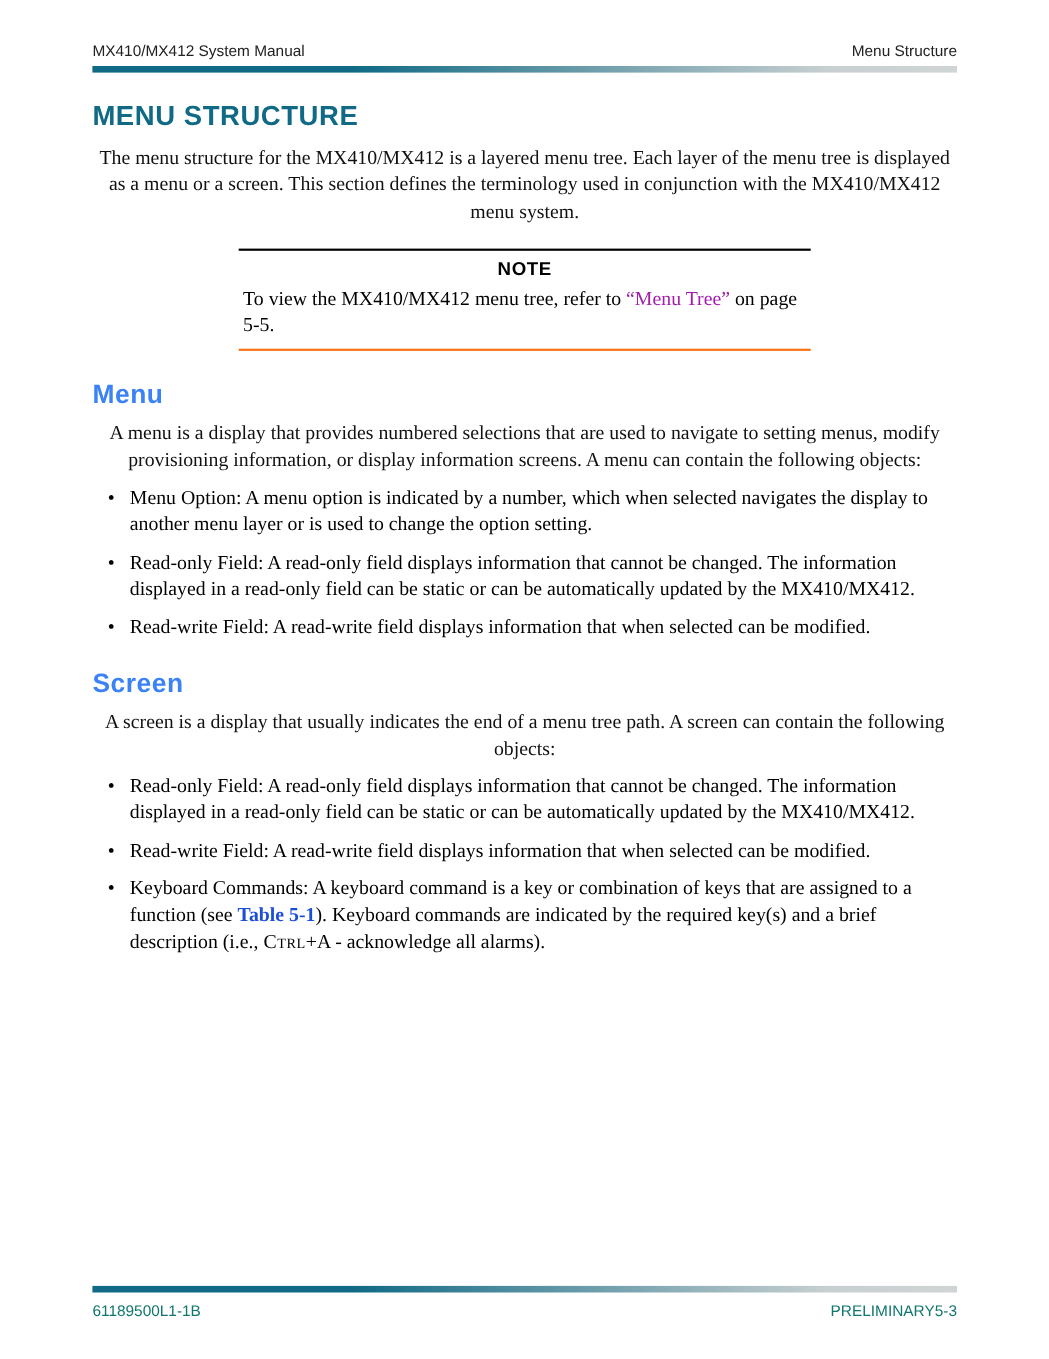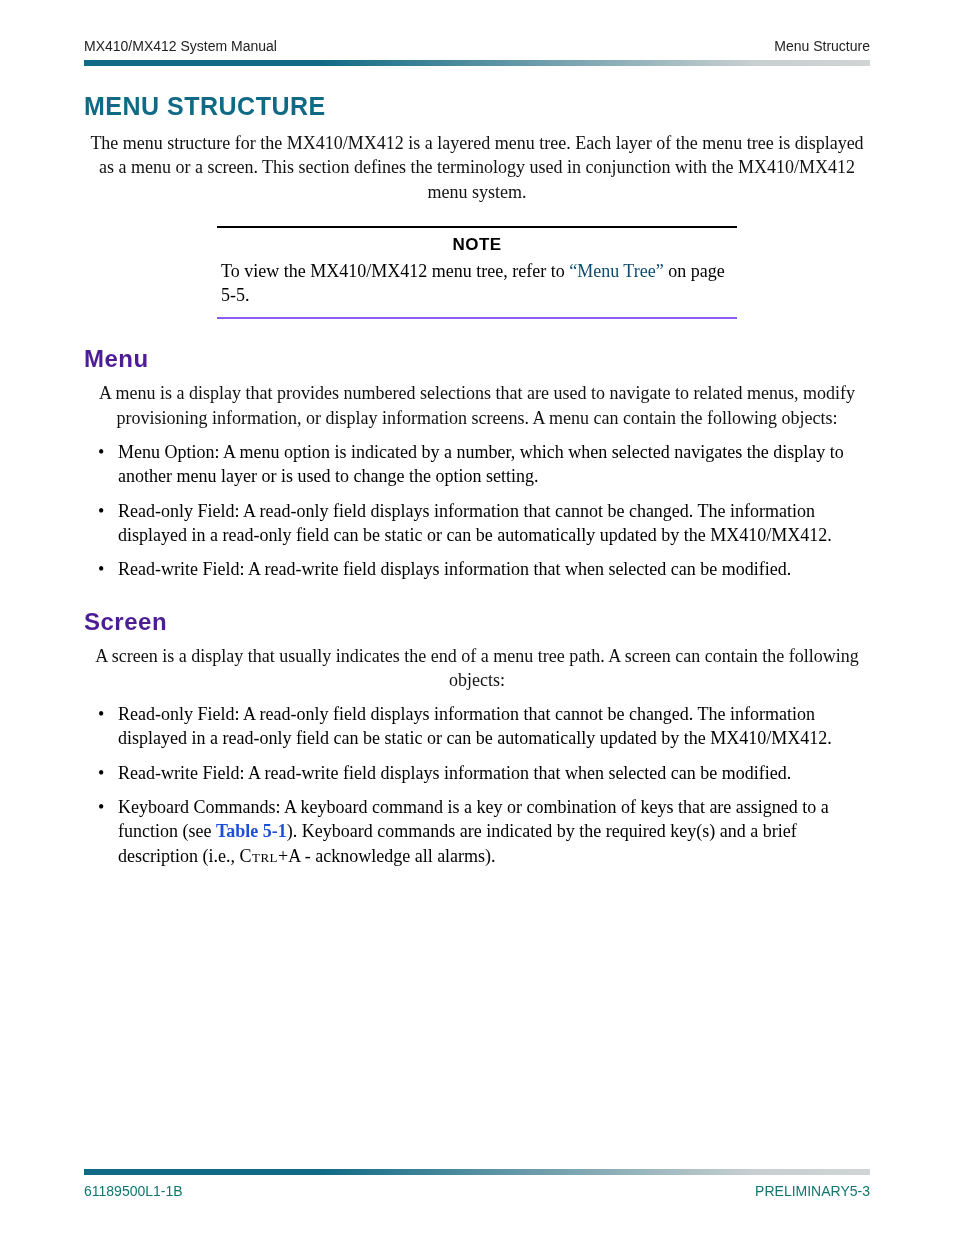--- a/index.html
+++ b/index.html
@@ -2,26 +2,26 @@
 <html><head>
 <meta charset="utf-8">
 <style>
   * { box-sizing: border-box; margin: 0; padding: 0; }
   html, body { width: 954px; height: 1235px; background: #fff; font-family: "Bookman Old Style", "New Century Schoolbook", Georgia, serif; color: #000; }
   .page { position: relative; width: 954px; height: 1235px; padding: 38px 84px 40px 84px; }
   .running-head { display: flex; justify-content: space-between; font-family: Arial, Helvetica, sans-serif; font-size: 14px; color: #222; margin-bottom: 6px; }
   .grad-rule { height: 6px; background: linear-gradient(to right, #106a85 0%, #106a85 30%, #c7cfd0 85%, #d0d4d5 100%); margin-bottom: 26px; }
   .grad-rule.footer-rule { margin-top: 0; margin-bottom: 8px; }
   .h1 { font-family: Arial, Helvetica, sans-serif; font-weight: 900; font-size: 25px; letter-spacing: 0.5px; color: #106a85; margin-bottom: 10px; }
-  .h2 { font-family: Arial, Helvetica, sans-serif; font-weight: 900; font-size: 24px; letter-spacing: 0.5px; color: #4c1d95; margin-top: 26px; margin-bottom: 8px; }
+  .h2 { font-family: Arial, Helvetica, sans-serif; font-weight: 900; font-size: 24px; letter-spacing: 0.5px; color: #3b82f6; margin-top: 26px; margin-bottom: 8px; }
   .body-text { font-size: 18px; line-height: 1.35; color: #111; text-align: center; }
   .para { margin-bottom: 10px; }
-  .note-block { width: 520px; margin: 22px auto 10px auto; border-top: 2px solid #000; border-bottom: 2px solid #8b5cf6; padding: 6px 4px 10px 4px; font-size: 18px; line-height: 1.35; }
+  .note-block { width: 520px; margin: 22px auto 10px auto; border-top: 2px solid #000; border-bottom: 2px solid #f97316; padding: 6px 4px 10px 4px; font-size: 18px; line-height: 1.35; }
   .note-title { font-family: Arial, Helvetica, sans-serif; font-weight: 900; font-size: 17px; text-align: center; margin-bottom: 2px; letter-spacing: 0.5px; }
-  .link { color: #0c4a6e; }
+  .link { color: #a21caf; }
   .link-bold { color: #1d4ed8; font-weight: bold; }
   ul.bullets { list-style: none; padding-left: 32px; margin-top: 4px; }
   ul.bullets > li { position: relative; font-size: 18px; line-height: 1.35; margin-bottom: 10px; padding-left: 2px; }
   ul.bullets > li::before { content: "•"; position: absolute; left: -18px; top: 0; font-size: 18px; }
   .footer { position: absolute; left: 84px; right: 84px; bottom: 36px; }
   .footer-line { display: flex; justify-content: space-between; font-family: Arial, Helvetica, sans-serif; font-size: 14px; color: #0f766e; }
   .footer-right { display: flex; }
   .smallcaps { font-variant: small-caps; letter-spacing: 0.5px; }
 </style>
 </head>
@@ -37,21 +37,21 @@
 
   <div class="h1">MENU STRUCTURE</div>
   <div class="body-text para">The menu structure for the MX410/MX412 is a layered menu tree. Each layer of the menu tree is displayed as a menu or a screen. This section defines the terminology used in conjunction with the MX410/MX412 menu system.</div>
 
   <div class="note-block">
     <div class="note-title">NOTE</div>
     <span>To view the MX410/MX412 menu tree, refer to </span><span class="link">“Menu Tree”</span><span> on page 5-5.</span>
   </div>
 
   <div class="h2">Menu</div>
-  <div class="body-text para">A menu is a display that provides numbered selections that are used to navigate to related menus, modify provisioning information, or display information screens. A menu can contain the following objects:</div>
+  <div class="body-text para">A menu is a display that provides numbered selections that are used to navigate to setting menus, modify provisioning information, or display information screens. A menu can contain the following objects:</div>
   <ul class="bullets">
     <li>Menu Option: A menu option is indicated by a number, which when selected navigates the display to another menu layer or is used to change the option setting.</li>
     <li>Read-only Field: A read-only field displays information that cannot be changed. The information displayed in a read-only field can be static or can be automatically updated by the MX410/MX412.</li>
     <li>Read-write Field: A read-write field displays information that when selected can be modified.</li>
   </ul>
 
   <div class="h2">Screen</div>
   <div class="body-text para">A screen is a display that usually indicates the end of a menu tree path. A screen can contain the following objects:</div>
   <ul class="bullets">
     <li>Read-only Field: A read-only field displays information that cannot be changed. The information displayed in a read-only field can be static or can be automatically updated by the MX410/MX412.</li>

